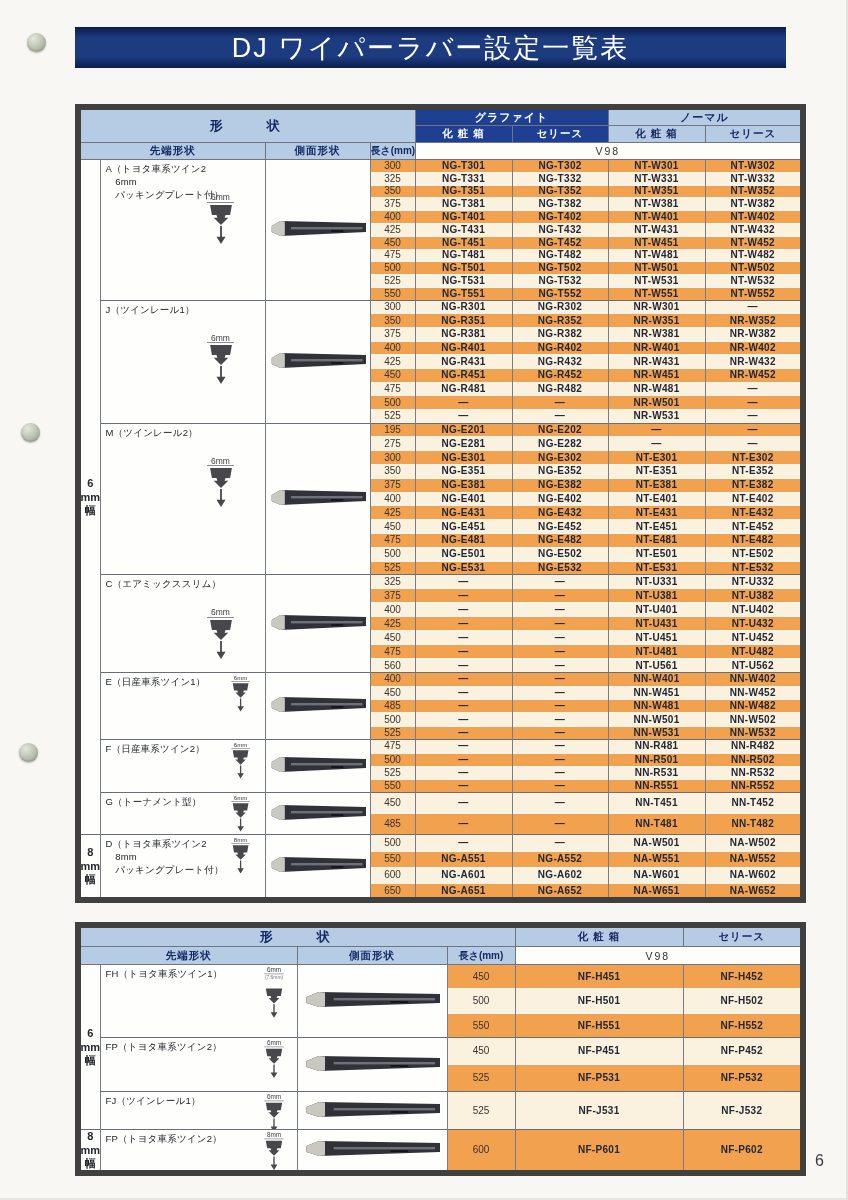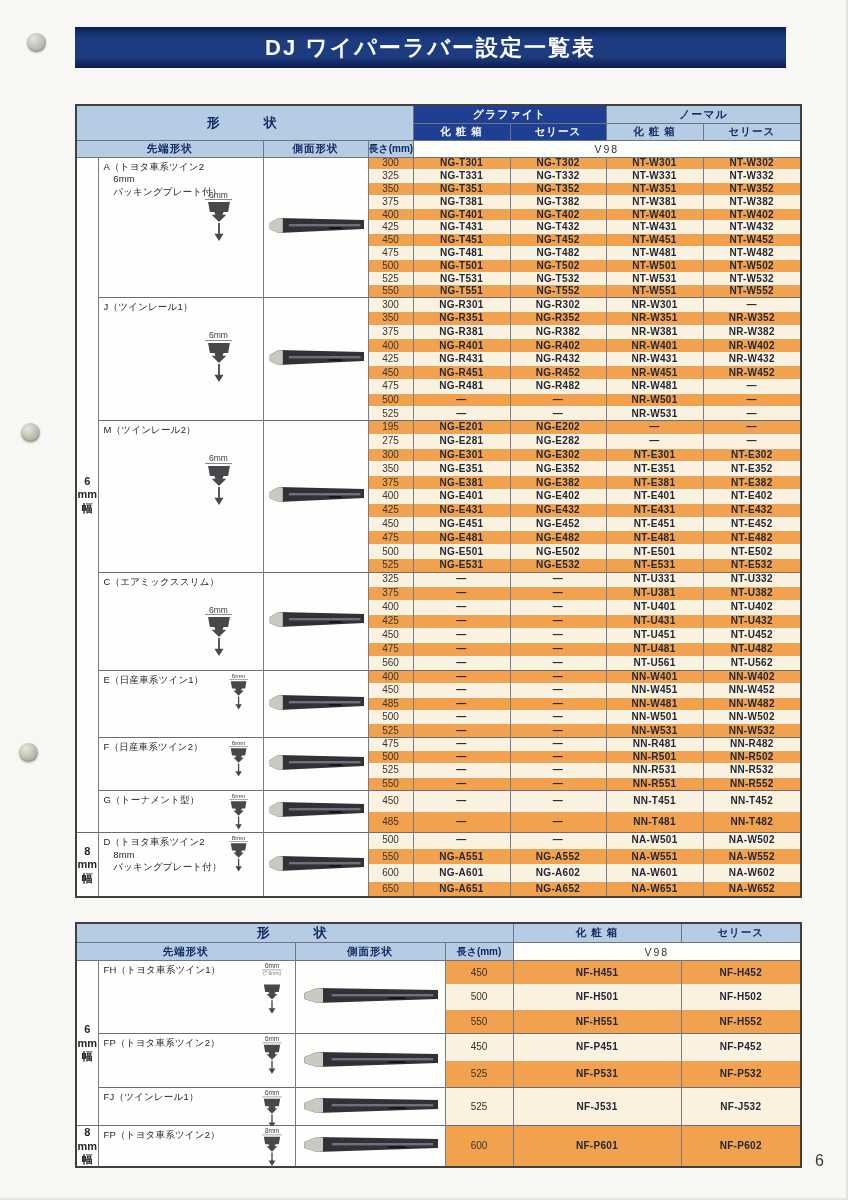--- a/index.html
+++ b/index.html
@@ -7,26 +7,26 @@
   body{position:relative;background:#fcfcfa;font-family:"Liberation Sans","DejaVu Sans",sans-serif;overflow:hidden}
   .scan{position:absolute;inset:0;background:#f8f7f3;border-right:2px solid #e2e1da;border-bottom:2px solid #e6e5de}
   .hole{position:absolute;width:19px;height:19px;border-radius:50%;
     background:radial-gradient(circle at 35% 30%,#e4e7dd,#b9bfae 55%,#959c8b);
     box-shadow:0 1px 2px rgba(0,0,0,.28), inset 0 -1px 2px rgba(0,0,0,.18)}
   #hole1{left:27px;top:33px}#hole2{left:21px;top:423px}#hole3{left:19px;top:743px}
 
   .title-bar{position:absolute;left:75px;top:27px;width:711px;height:41px;
     background:linear-gradient(180deg,#0b1f4e,#1d3c80 28%,#1d3c80 72%,#0b1f4e);
     display:flex;align-items:center;justify-content:center}
-  .title-bar span{color:#fff;font-size:22px;font-weight:bold;letter-spacing:2px;white-space:nowrap}
+  .title-bar span{color:#fff;font-size:27px;font-weight:normal;letter-spacing:2px;white-space:nowrap}
 
   .sec-head{position:absolute;left:72px;font-size:16px;font-weight:bold;color:#1c3e90;letter-spacing:.5px;white-space:nowrap}
   #sec1-head{top:80px}#sec2-head{top:899px}
 
-  table.cat{position:absolute;left:75px;border-collapse:collapse;table-layout:fixed;background:#0ea5e9;border:2px solid #404040}
+  table.cat{position:absolute;left:75px;border-collapse:collapse;table-layout:fixed;background:#0ea5e9;border:6px solid #404040}
   #table1{top:104px;width:725px}
   #table2{top:922px;width:725px}
   .cat th{border:1px solid #6f7480;font-weight:bold;font-size:10.5px;letter-spacing:1px;overflow:hidden;white-space:nowrap}
   th.lb{background:#b6cbe4;color:#122a62}
   th.nv{background:#1e3f92;color:#fff}
   th.wh{background:#fdfdfa;color:#333;font-weight:normal;letter-spacing:2px}
   th.big{font-size:13px;letter-spacing:6px}
   th.grp{font-size:11px}
 
   .cat td{border-left:1px solid #777c86;border-right:1px solid #777c86;

